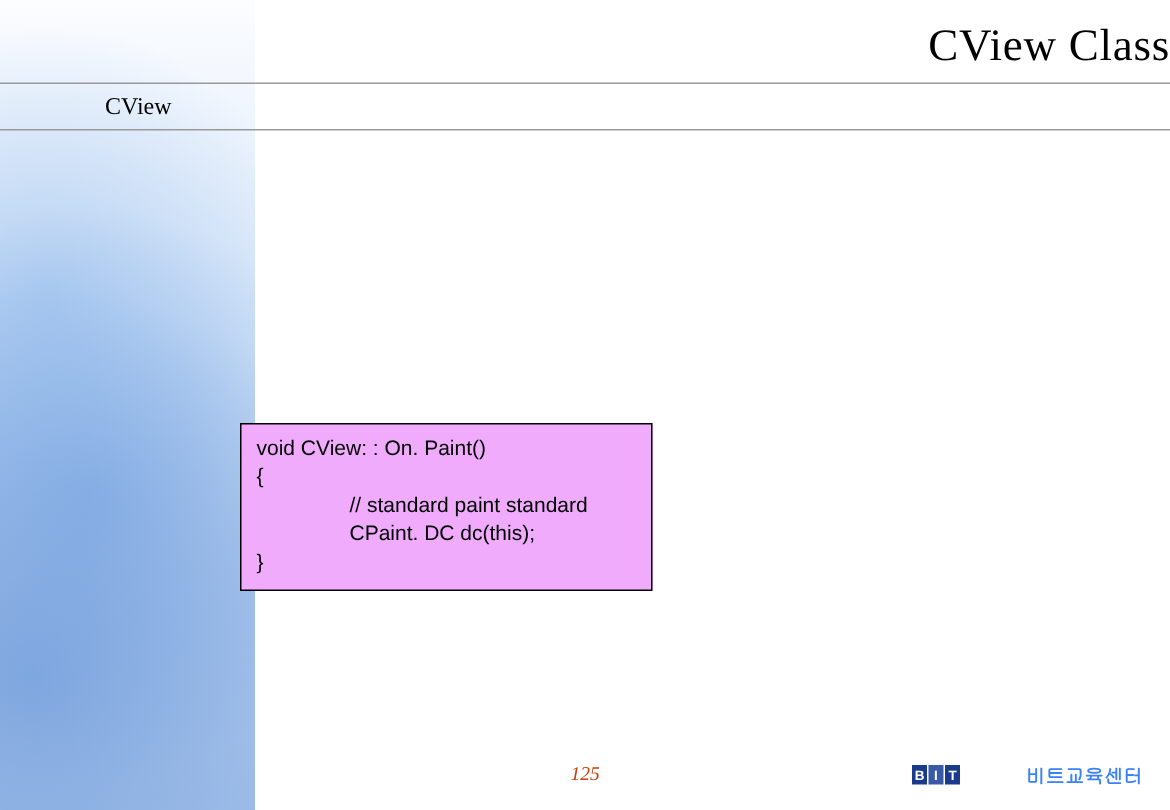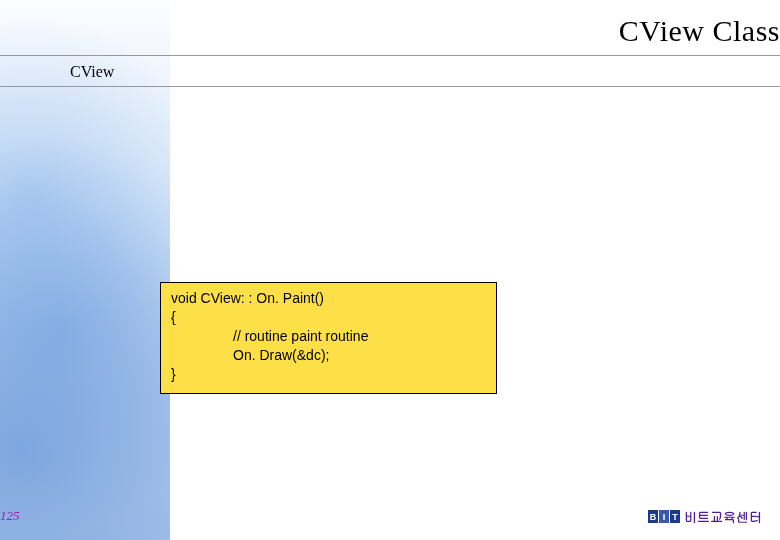--- a/index.html
+++ b/index.html
@@ -72,43 +72,44 @@
     margin-bottom: 2px;
   }
   .bullet-dash {
     display: inline-block;
     width: 14px;
   }
   .code-box {
     position: absolute;
     top: 282px;
     left: 160px;
-    width: 337px;
+    width: 275px;
     border: 1px solid #000;
-    background: #fde047;
+    background: #f0abfc;
     padding: 6px 10px 10px 10px;
     font-size: 14px;
     font-family: Arial, sans-serif;
     line-height: 1.35;
     color: #000;
     white-space: pre;
   }
   .code-indent {
     padding-left: 62px;
     display: block;
   }
   .page-number {
     position: absolute;
     bottom: 16px;
     left: 0;
     width: 100%;
+    text-align: center;
     font-size: 13px;
     font-style: italic;
     font-family: Georgia, serif;
-    color: #a21caf;
+    color: #c2410c;
   }
   .footer-brand {
     position: absolute;
     bottom: 14px;
     right: 18px;
     display: flex;
     align-items: center;
     gap: 4px;
   }
   .brand-logo {
@@ -125,41 +126,42 @@
     font-size: 9px;
     font-family: Arial, sans-serif;
     font-weight: bold;
   }
   .sq-b { background: #1a3a8a; }
   .sq-i { background: #3a5aa8; }
   .sq-t { background: #1a3a8a; }
   .brand-text {
     font-size: 13px;
     font-weight: bold;
-    color: #4c1d95;
+    color: #3b82f6;
     font-family: Gulim, Arial, sans-serif;
+    margin-left: 40px;
   }
 </style>
 </head>
 <body>
 
 <div class="bg-decoration"></div>
 
 <div class="slide-title">CView Class</div>
 <div class="hr-top"></div>
 
 <div class="subtitle">CView</div>
 <div class="hr-mid"></div>
 
 <div class="bullets">
 </div>
 
 <div class="code-box"><span>void CView: : On. Paint()</span>
 <span>{</span>
-<span class="code-indent">// routine paint routine</span><span class="code-indent">On. Draw(&amp;dc);</span><span>}</span></div>
+<span class="code-indent">// standard paint standard</span><span class="code-indent">CPaint. DC dc(this);</span><span>}</span></div>
 
 <div class="page-number">125</div>
 
 <div class="footer-brand">
   <div class="brand-logo">
     <div class="brand-sq sq-b">B</div>
     <div class="brand-sq sq-i">I</div>
     <div class="brand-sq sq-t">T</div>
   </div>
   <div class="brand-text">비트교육센터</div>

